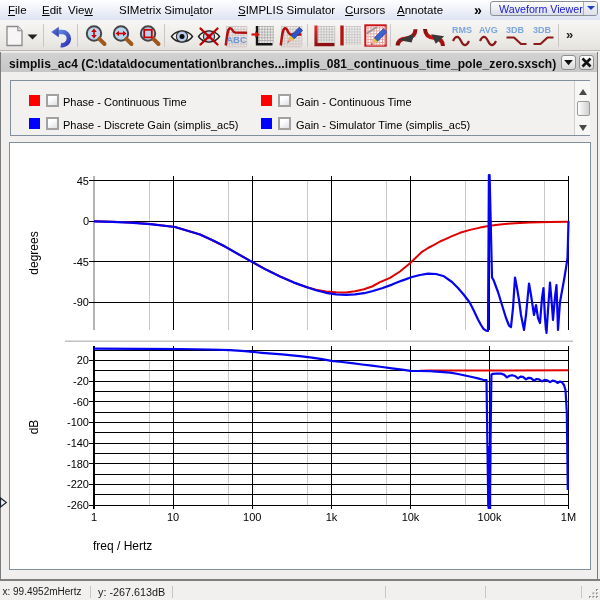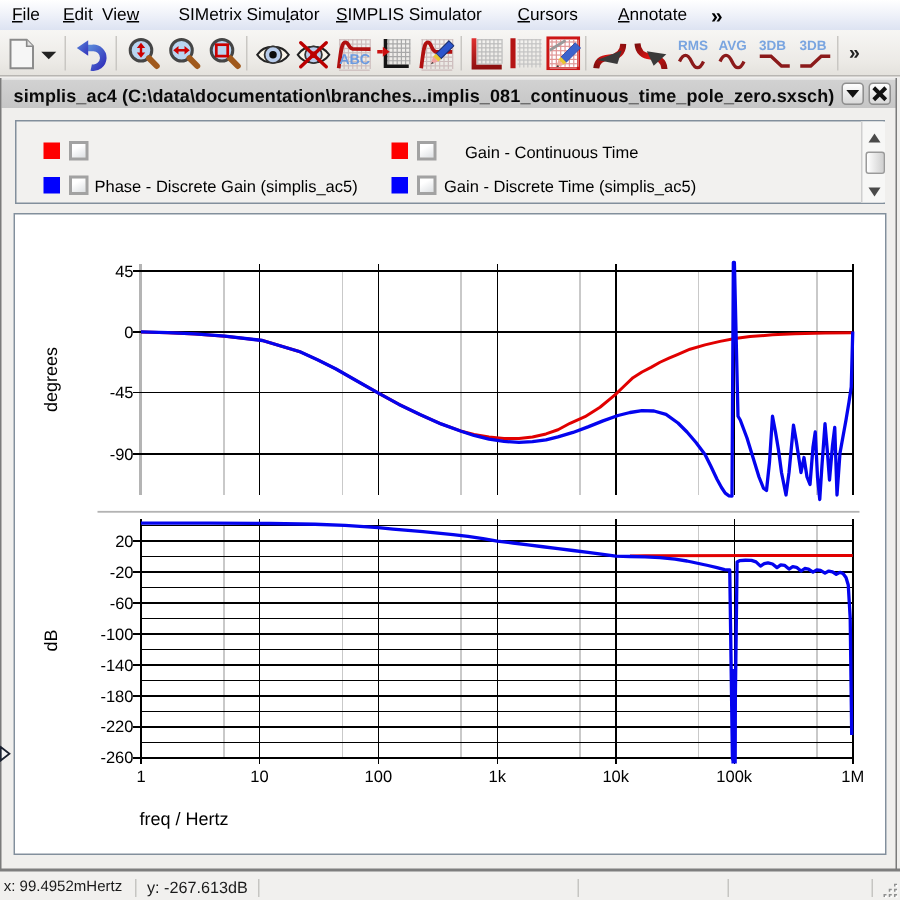--- a/index.html
+++ b/index.html
@@ -53,24 +53,28 @@
 </style>
 </head>
 <body>
 <div id="stage">
 
   <div id="menubar" class="abs">
     <span class="mi" style="left:8px"><u>F</u>ile</span>
     <span class="mi" style="left:42px"><u>E</u>dit</span>
     <span class="mi" style="left:68px">Vie<u>w</u></span>
     <span class="mi" style="left:119px">SIMetrix Simu<u>l</u>ator</span>
-    <span class="mi" style="left:224px"><u>S</u>IMPLIS Simulator</span>
+    <span class="mi" style="left:238px"><u>S</u>IMPLIS Simulator</span>
     <span class="mi" style="left:345px"><u>C</u>ursors</span>
-    <span class="mi" style="left:412px"><u>A</u>nnotate</span>
+    <span class="mi" style="left:397px"><u>A</u>nnotate</span>
     <span class="mi" style="left:474px; top:1.5px; font-weight:bold; font-size:14px;">»</span>
+    <div id="combo">
+        <span class="txt">Waveform Viewer</span>
+        <span class="btn"></span>
+      </div>
   </div>
 
   <div id="toolbar" class="abs">
 
     <svg class="ticon" style="left:4px;top:4px" width="24" height="24" viewBox="0 0 24 24">
         <path d="M3 2.5 H13.8 L18 6.8 V21.5 H3 Z" fill="#f6f6f6" stroke="#8a8a8a" stroke-width="1.3"></path>
 <path d="M13.8 2.5 L13.8 6.8 L18 6.8" fill="#e4e4e4" stroke="#8a8a8a" stroke-width="1.1"></path>
       </svg>
 <svg class="ticon" style="left:27px;top:4px" width="11" height="24" viewBox="0 0 11 24">
         <path d="M0.5 10.5 L10.5 10.5 L5.5 15.5 Z" fill="#222"></path>
@@ -309,29 +313,30 @@
     <span class="wbtn" style="left:577.5px">
         <svg width="13" height="13" viewBox="0 0 13 13" style="position:absolute;left:0;top:0">
           <path d="M2.5 2.5 L10.5 10.5 M10.5 2.5 L2.5 10.5" stroke="#111" stroke-width="2.6"></path>
         </svg>
       </span>
   </div>
 
   <div id="legendpanel" class="abs">
     <span class="swatch" style="left:18px;top:13.5px;background:#fe0000"></span>
     <span class="cbx" style="left:34.5px;top:12.8px"></span>
+    <span class="ltext" style="left:52px;top:14.5px">Phase - Continuous Time</span>
     <span class="swatch" style="left:18px;top:36.5px;background:#0000fe"></span>
     <span class="cbx" style="left:34.5px;top:35.8px"></span>
     <span class="ltext" style="left:52px;top:37.5px">Phase - Discrete Gain (simplis_ac5)</span>
     <span class="swatch" style="left:250px;top:13.5px;background:#fe0000"></span>
     <span class="cbx" style="left:267px;top:12.8px"></span>
-    <span class="ltext" style="left:299px;top:14.5px">Gain - Continuous Time</span>
+    <span class="ltext" style="left:285px;top:14.5px">Gain - Continuous Time</span>
     <span class="swatch" style="left:250px;top:36.5px;background:#0000fe"></span>
     <span class="cbx" style="left:267px;top:35.8px"></span>
-    <span class="ltext" style="left:285px;top:37.5px">Gain - Discrete Time (simplis_ac5)</span>
+    <span class="ltext" style="left:285px;top:37.5px">Gain - Simulator Time (simplis_ac5)</span>
     <div id="sb">
       <span class="sbarr" style="top:8px;border-bottom:6px solid #4a4a4a;"></span>
       <div id="sbthumb"></div>
       <span class="sbarr" style="top:44px;border-top:6px solid #4a4a4a;"></span>
     </div>
   </div>
 
   <div id="chartpanel" class="abs"></div>
   <svg id="chartsvg" class="abs" style="left:10px;top:143px;" width="580" height="429" viewBox="10 143 580 429">
 <g shape-rendering="crispEdges">

